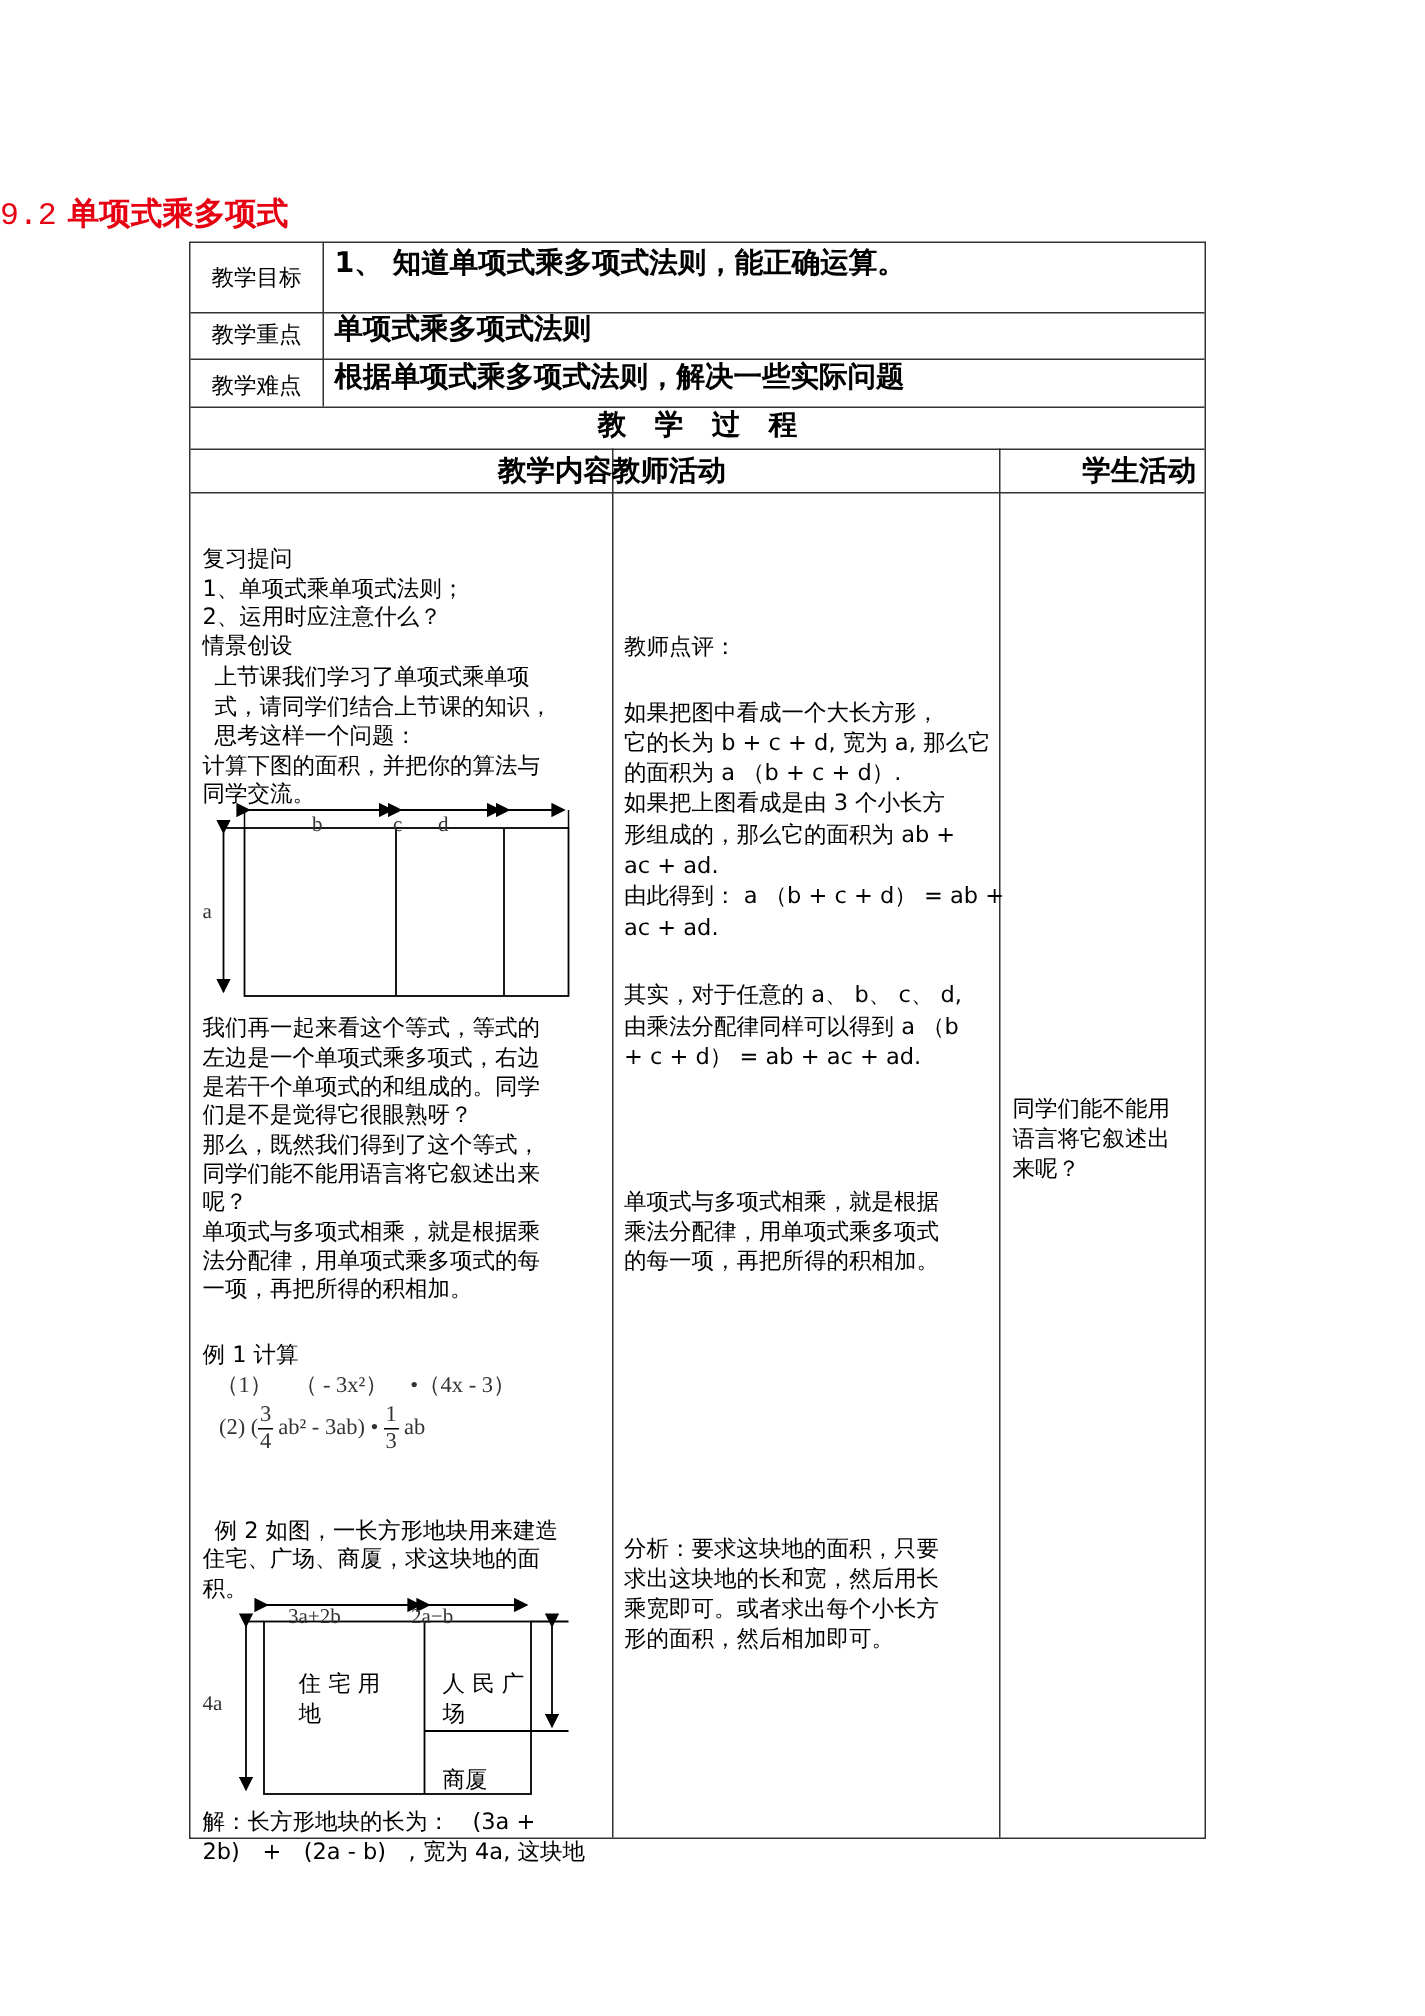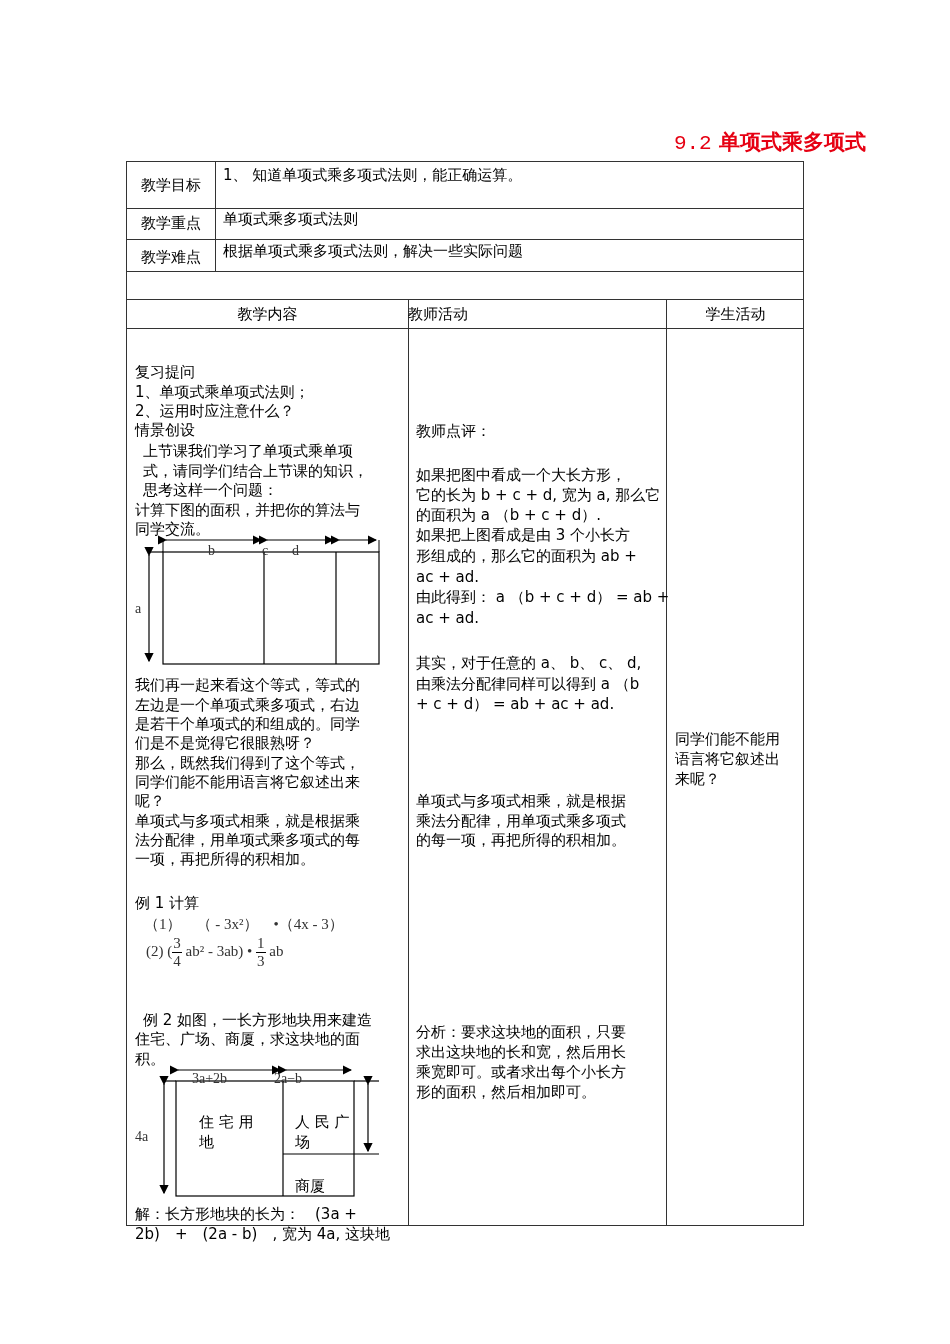--- a/index.html
+++ b/index.html
@@ -1,25 +1,25 @@
 <!DOCTYPE html>
 <html><head>
 <meta charset="utf-8">
 <style>
   html, body { margin:0; padding:0; background:#ffffff; }
   body { width:950px; height:1344px; position:relative; overflow:hidden;
          font-family:"DejaVu Sans","Liberation Sans",sans-serif; color:#000; }
-  .title { position:absolute; left:0; width:866px; top:128px; text-align:right;
+  .title { position:absolute; left:0; width:866px; top:128px; text-align:left;
            font-size:21px; font-weight:bold; color:#e60012; }
   .title .num { font-family:"Liberation Mono","DejaVu Sans Mono",monospace; font-weight:normal; }
   .tbl { position:absolute; left:126px; top:161px; width:678px; height:1065px;
          border:1px solid #333; box-sizing:border-box; }
   .hl { position:absolute; left:0; right:0; height:0; border-top:1px solid #333; }
   .vl { position:absolute; width:0; border-left:1px solid #333; }
-  .cell { position:absolute; font-size:15px; line-height:19px; }
+  .cell { position:absolute; font-size:19px; line-height:19px;font-weight:bold; }
   .lbl { position:absolute; left:0; width:88px; text-align:center; font-size:15px; }
   .serif { font-family:"Liberation Serif","DejaVu Serif",serif; color:#333; }
   .txt { position:absolute; font-size:15px; line-height:19.5px; white-space:nowrap;margin-top:16px; }
   .frac { display:inline-block; vertical-align:middle; text-align:center; font-size:15px; line-height:17px; }
   .frac .n { display:block; border-bottom:1px solid #000; padding:0 1px; }
   .frac .d { display:block; }
   svg { position:absolute; overflow:visible; }
 </style>
 </head>
 <body>
@@ -45,24 +45,25 @@
   <div class="cell" style="left:96px; top:4px">
     <div>1、 知道单项式乘多项式法则，能正确运算。</div>
   </div>
 
   <div class="lbl" style="top:52px">教学重点</div>
   <div class="cell" style="left:96px; top:48px">单项式乘多项式法则</div>
 
   <div class="lbl" style="top:86px">教学难点</div>
   <div class="cell" style="left:96px; top:80px">根据单项式乘多项式法则，解决一些实际问题</div>
 
+  <div class="cell" style="left:0; right:0; top:112px; text-align:center;">教　学　过　程</div>
 
-  <div class="cell" style="left:0; width:281px; top:143px; text-align:center;">教学内容</div>
+  <div class="cell" style="left:0; width:281px; top:143px; text-align:right;">教学内容</div>
   <div class="cell" style="left:281px; width:258px; top:143px; text-align:left;">教师活动</div>
-  <div class="cell" style="left:539px; width:139px; top:143px; text-align:center;">学生活动</div>
+  <div class="cell" style="left:539px; width:139px; top:143px; text-align:center;padding-left:24px;">学生活动</div>
 </div>
 
 <div>
   <div class="txt" style="left:135px; top:347px">复习提问</div>
   <div class="txt" style="left:135px; top:367px">1、单项式乘单项式法则；</div>
   <div class="txt" style="left:135px; top:386px">2、运用时应注意什么？</div>
   <div class="txt" style="left:135px; top:405px">情景创设</div>
   <div class="txt" style="left:143px; top:426px">上节课我们学习了单项式乘单项</div>
   <div class="txt" style="left:143px; top:446px">式，请同学们结合上节课的知识，</div>
   <div class="txt" style="left:143px; top:465px">思考这样一个问题：</div>

